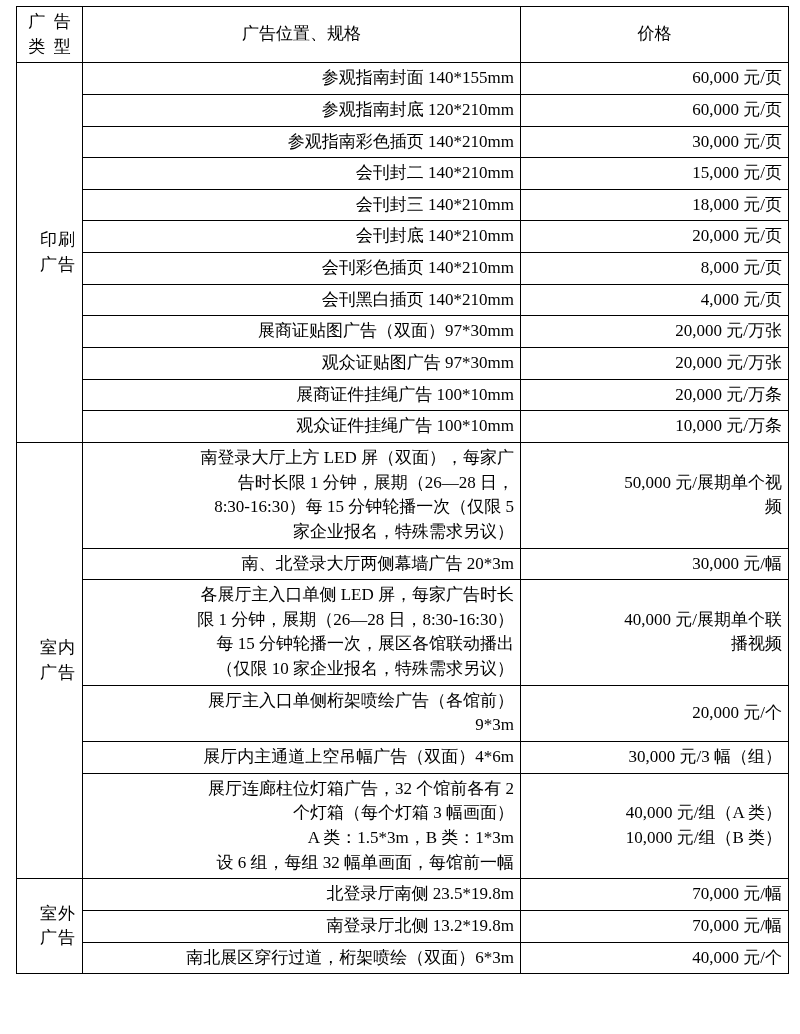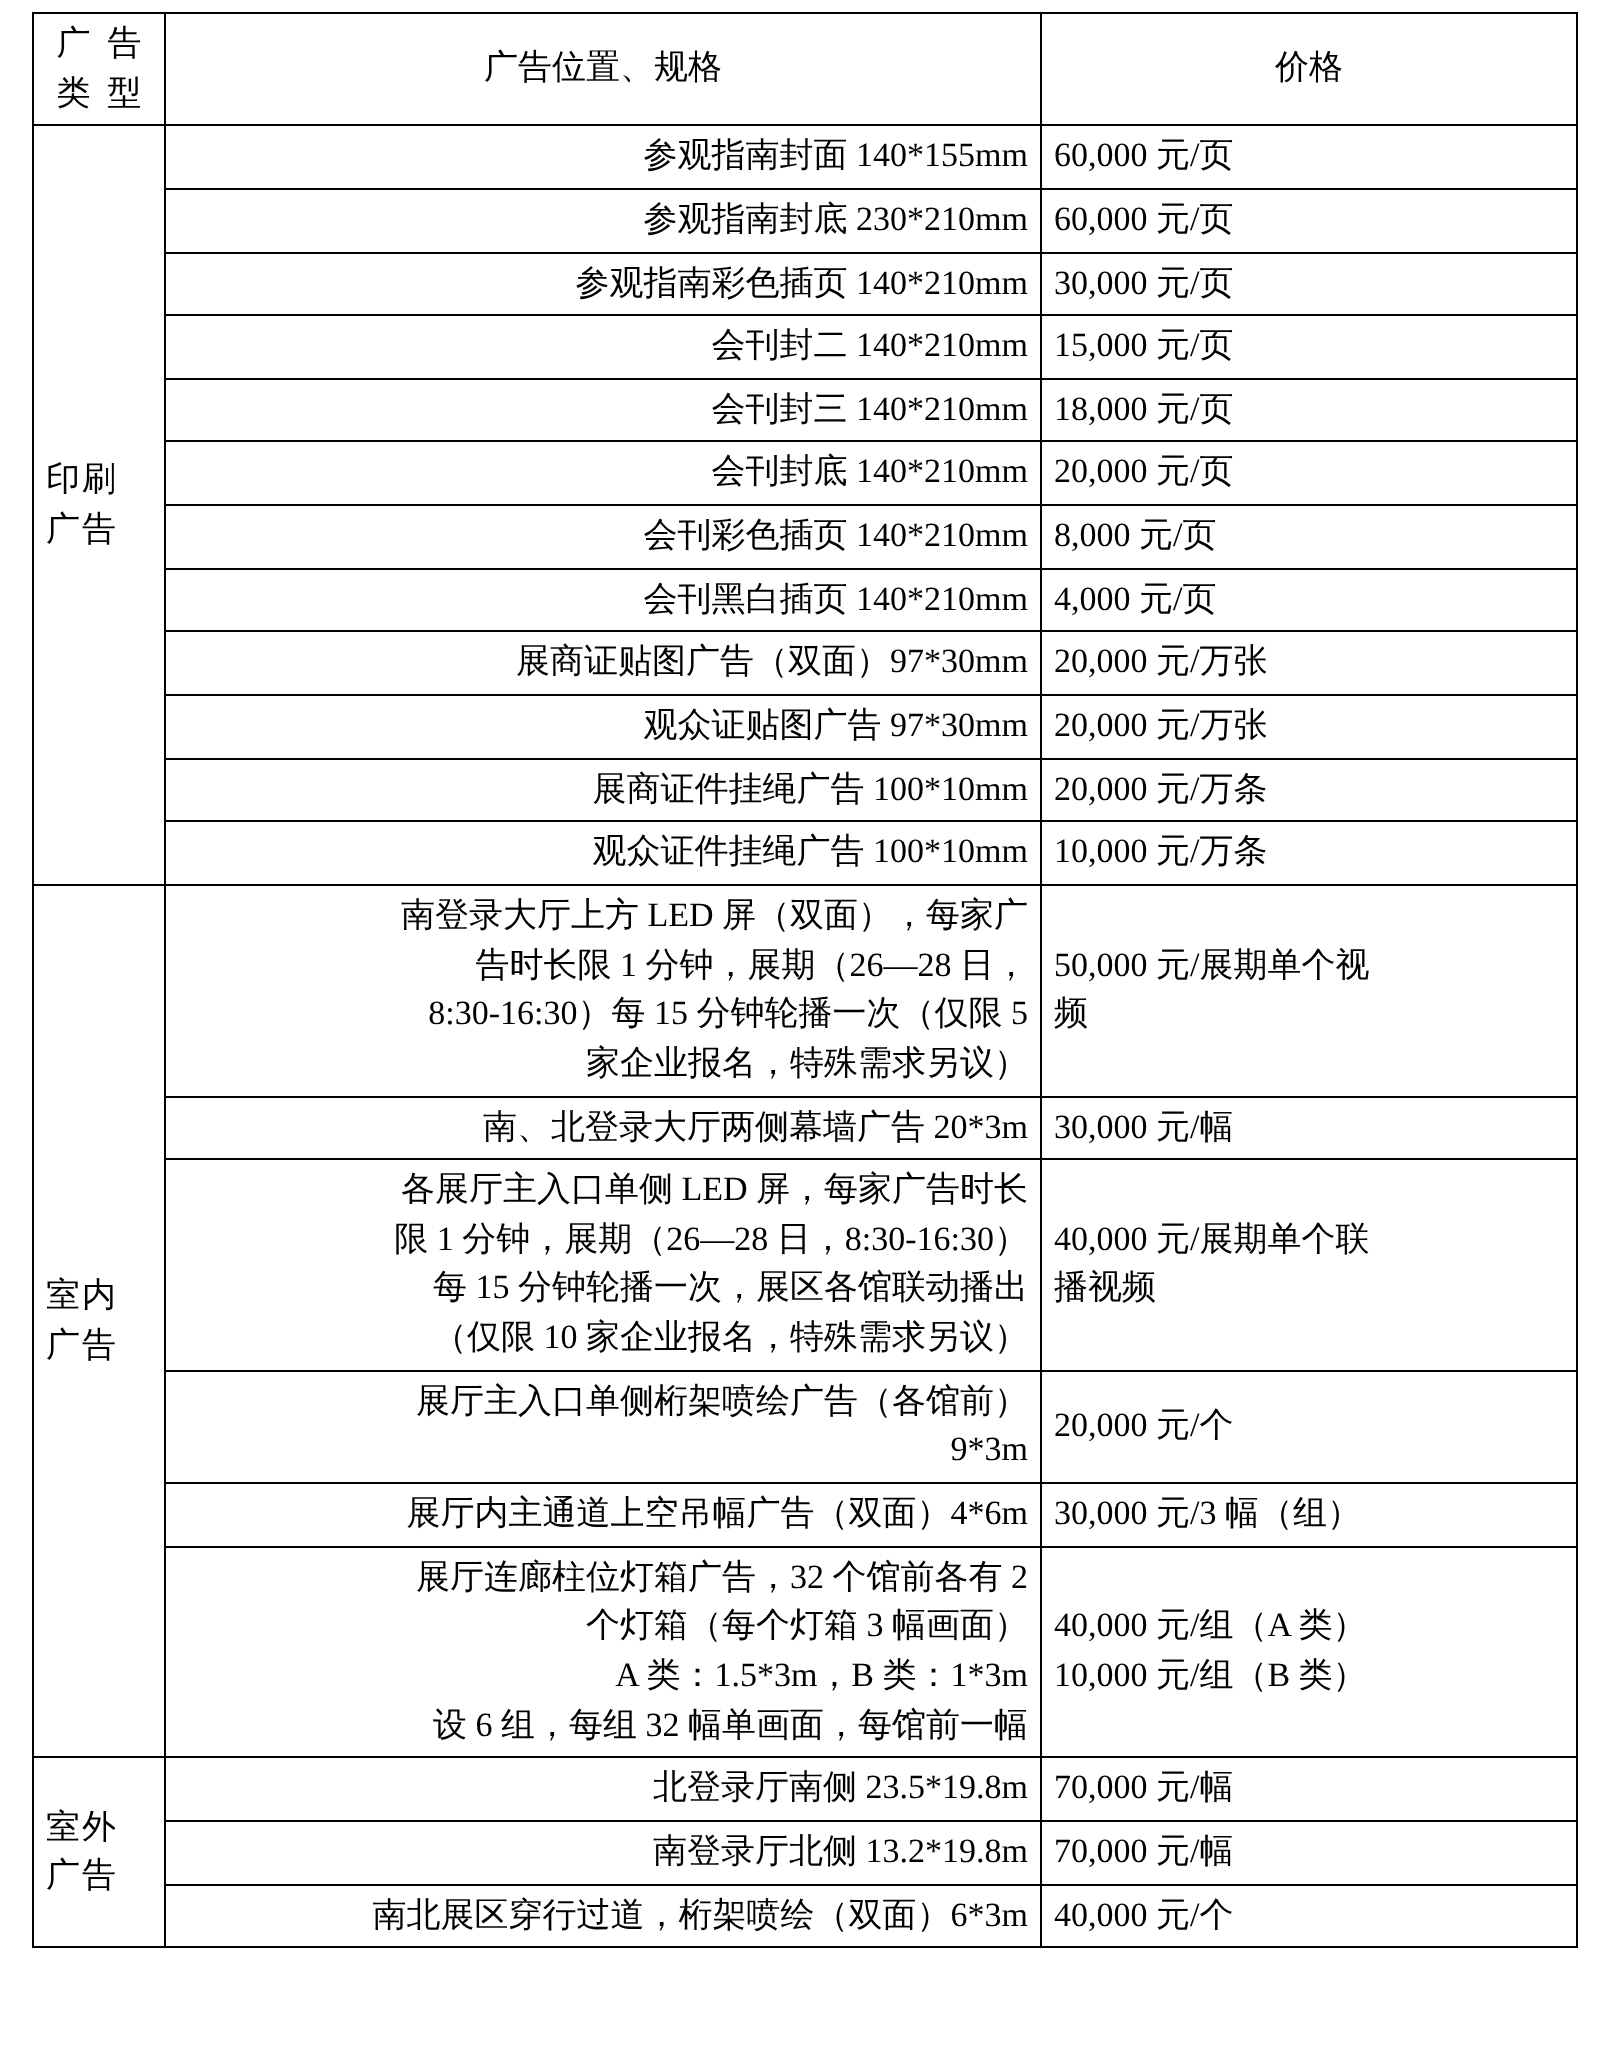--- a/index.html
+++ b/index.html
@@ -40,30 +40,30 @@
   th.hdr {
     text-align: center;
     font-size: 18px;
     padding: 6px 4px;
   }
   .col-type { width: 66px; }
   .col-desc { width: 438px; }
   .col-price { width: 268px; }
 
   td.type-cell {
-    text-align: left;
+    text-align: right;
     font-size: 19px;
     line-height: 1.35;
     letter-spacing: 1px;
   }
   td.desc-cell {
     text-align: right;
   }
   td.price-cell {
-    text-align: left;
+    text-align: right;
   }
   .multiline {
     white-space: pre-wrap;
   }
   .price-multi {
     white-space: pre-wrap;
   }
 </style>
 </head>
 <body>
@@ -85,21 +85,21 @@
     </thead>
     <tbody>
 
       <tr>
         <td class="type-cell multiline" rowspan="12">印刷
 广告</td>
         <td class="desc-cell">参观指南封面 140*155mm</td>
         <td class="price-cell">60,000 元/页</td>
       </tr>
       <tr>
-        <td class="desc-cell">参观指南封底 230*210mm</td>
+        <td class="desc-cell">参观指南封底 120*210mm</td>
         <td class="price-cell">60,000 元/页</td>
       </tr>
       <tr>
         <td class="desc-cell">参观指南彩色插页 140*210mm</td>
         <td class="price-cell">30,000 元/页</td>
       </tr>
       <tr>
         <td class="desc-cell">会刊封二 140*210mm</td>
         <td class="price-cell">15,000 元/页</td>
       </tr>

